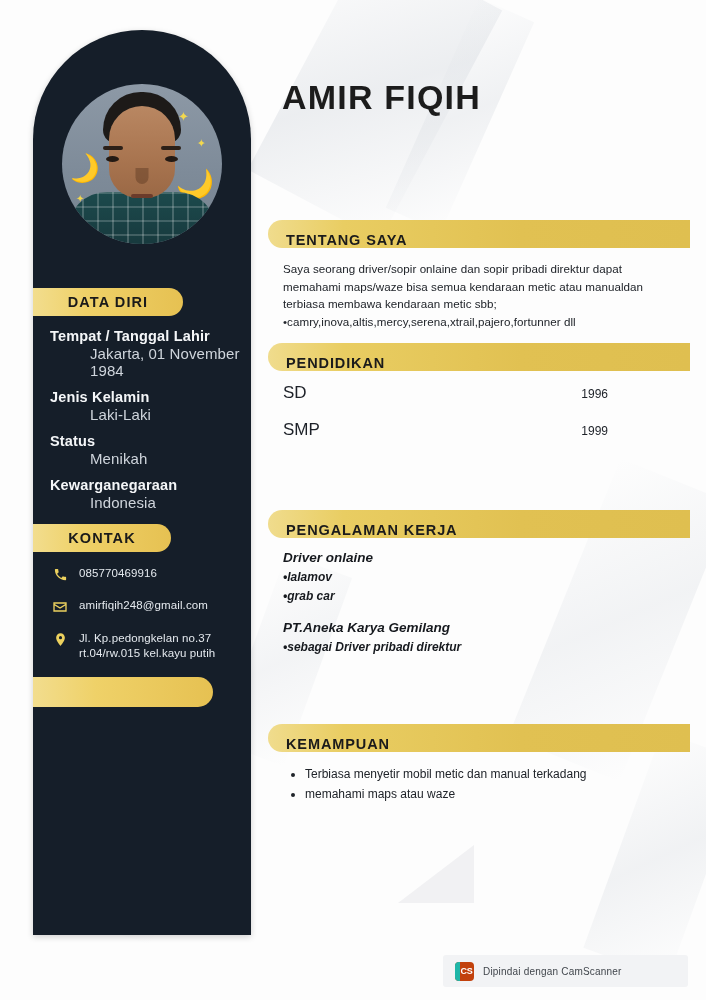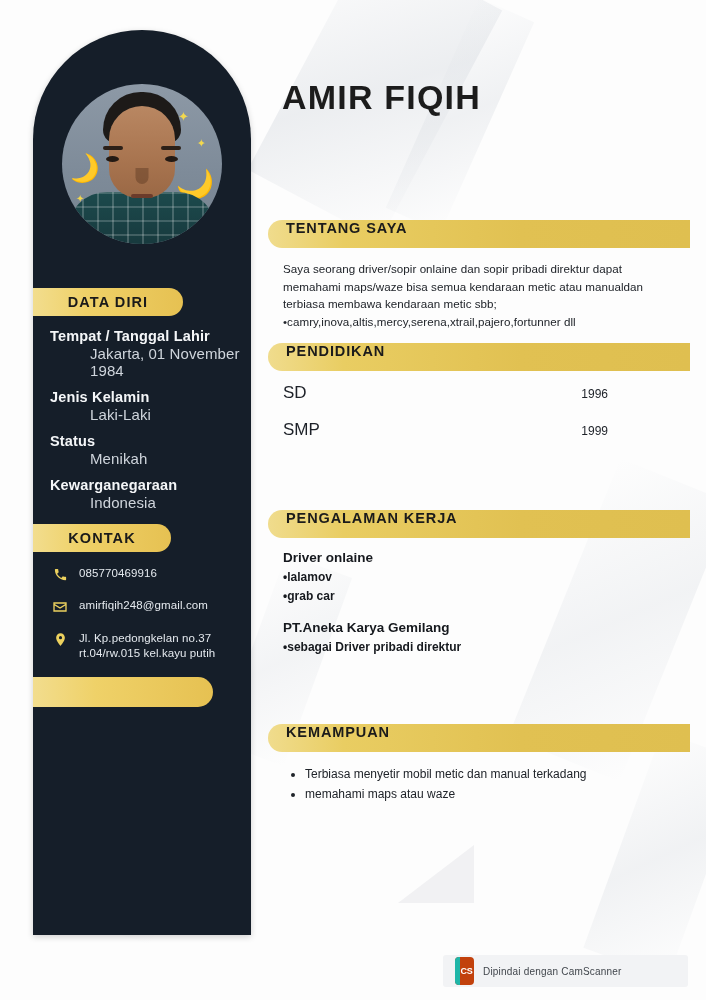--- a/index.html
+++ b/index.html
@@ -199,21 +199,21 @@
     color: #1c1c1c;
   }
 
   .section { position: absolute; left: 0; width: 422px; }
   .sec-bar {
     height: 28px;
     background: linear-gradient(90deg, #f0dc8d 0%, #e9cd62 18%, #e1c152 60%, #dfbf50 100%);
     border-top-left-radius: 15px;
     border-bottom-left-radius: 15px;
     display: flex;
-    align-items: flex-start;
+    align-items: flex-end;
     padding-left: 18px;
     box-sizing: border-box;
   }
   .sec-bar span {
     font-size: 14.5px;
     font-weight: bold;
     letter-spacing: .9px;
     color: #1b1b1b;
   }
   .sec-body { padding: 12px 10px 0 15px; }
@@ -228,21 +228,21 @@
   .edu-row {
     display: flex;
     justify-content: space-between;
     align-items: baseline;
     margin-bottom: 17px;
     padding-right: 72px;
   }
   .edu-name { font-size: 17px; color: #1d2128; }
   .edu-year { font-size: 12px; color: #1d2128; }
 
-  .exp-group { margin-bottom: 14px; }
+  .exp-group { margin-bottom: 14px; font-style: italic; }
   .exp-title {
     font-size: 13.5px;
     font-weight: bold;
     color: #16191e;
     margin-bottom: 3px;
   }
   .exp-item {
     font-size: 12px;
     font-weight: bold;
     color: #16191e;
@@ -264,21 +264,21 @@
     width: 245px;
     height: 32px;
     background: #f2f3f5;
     border-radius: 3px;
     display: flex;
     align-items: center;
     padding-left: 12px;
     box-sizing: border-box;
   }
   .cs-logo {
-    width: 19px; height: 28px;
+    width: 19px; height: 19px;
     border-radius: 4px;
     background: #c2410c;
     position: relative;
     margin-right: 9px;
     display: flex; align-items: center; justify-content: center;
     overflow: hidden;
   }
   .cs-logo::before {
     content: "";
     position: absolute;

